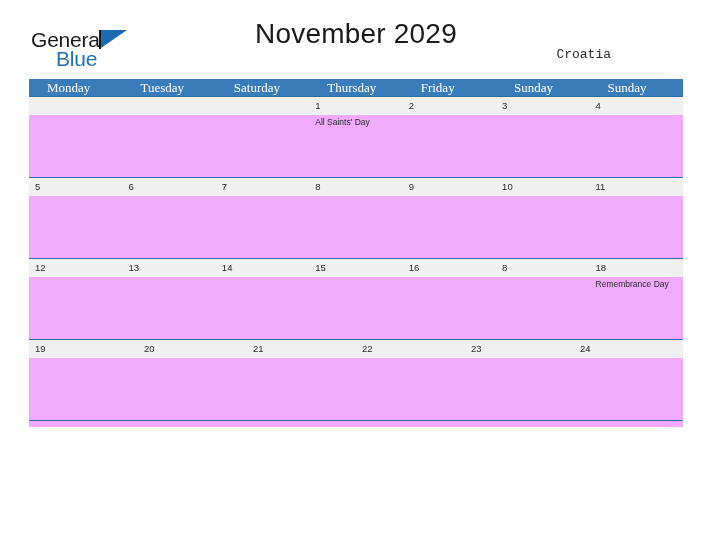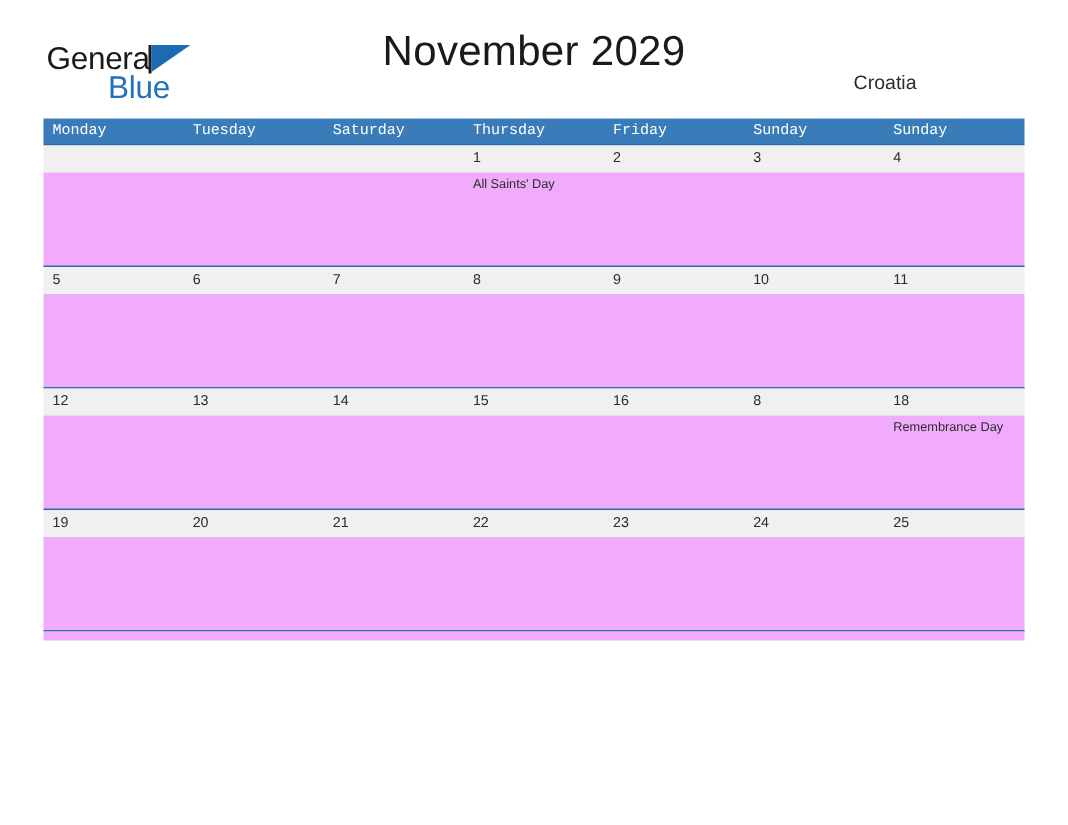--- a/index.html
+++ b/index.html
@@ -47,21 +47,20 @@
     font-family: "Liberation Sans", sans-serif;
   }
   .logo-blue {
     position: absolute;
     left: 25px;
     top: 19px;
     font-size: 21px;
     letter-spacing: -0.2px;
     color: #2272b8;
     font-family: "Liberation Sans", sans-serif;
-    margin-left: 16px;
   }
   .logo-flag {
     position: absolute;
     left: 70px;
     top: 2px;
     width: 0;
     height: 0;
     border-left: 26px solid #1c6bb0;
     border-bottom: 18px solid transparent;
   }
@@ -86,45 +85,45 @@
     font-weight: normal;
     letter-spacing: 0.2px;
   }
 
   .country {
     position: absolute;
     right: 29px;
     top: 47px;
     font-size: 13px;
     color: #2b2b2b;
-    font-family: Liberation Sans, sans-serif;
+    font-family: Liberation Mono, monospace;
   }
 
   
   .calendar {
     position: absolute;
     left: 29px;
     top: 79px;
     width: 654px;
   }
 
   .weekday-row {
     display: flex;
     width: 654px;
     height: 17px;
     background: #3a7cb9;
   }
   .weekday-cell {
     flex: 1 1 0;
     box-sizing: border-box;
-    padding-left: 6px;
+    padding-left: 18px;
     color: #ffffff;
-    font-size: 10px;
+    font-size: 13px;
     line-height: 17px;
-    font-family: Liberation Mono, monospace;
+    font-family: Liberation Serif, serif;
     white-space: nowrap;
     overflow: hidden;
   }
 
   .week-row {
     position: relative;
     width: 654px;
     height: 81px;
     border-top: 1.5px solid #2d6ca5;
     box-sizing: border-box;
@@ -271,21 +270,20 @@
     </div>
 
     <div class="week-row">
       <div class="day-band">
         <div class="daynum-cell">19</div>
         <div class="daynum-cell">20</div>
         <div class="daynum-cell">21</div>
         <div class="daynum-cell">22</div>
         <div class="daynum-cell">23</div>
         <div class="daynum-cell">24</div>
-        <div class="daynum-cell">25</div>
       </div>
       <div class="day-body">
         <div class="event-cell"></div>
         <div class="event-cell"></div>
         <div class="event-cell"></div>
         <div class="event-cell"></div>
         <div class="event-cell"></div>
         <div class="event-cell"></div>
         <div class="event-cell"></div>
       </div>

